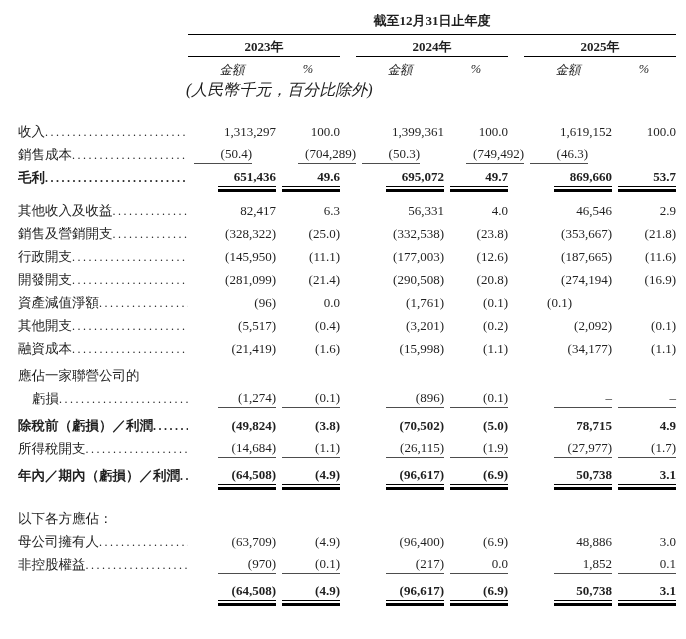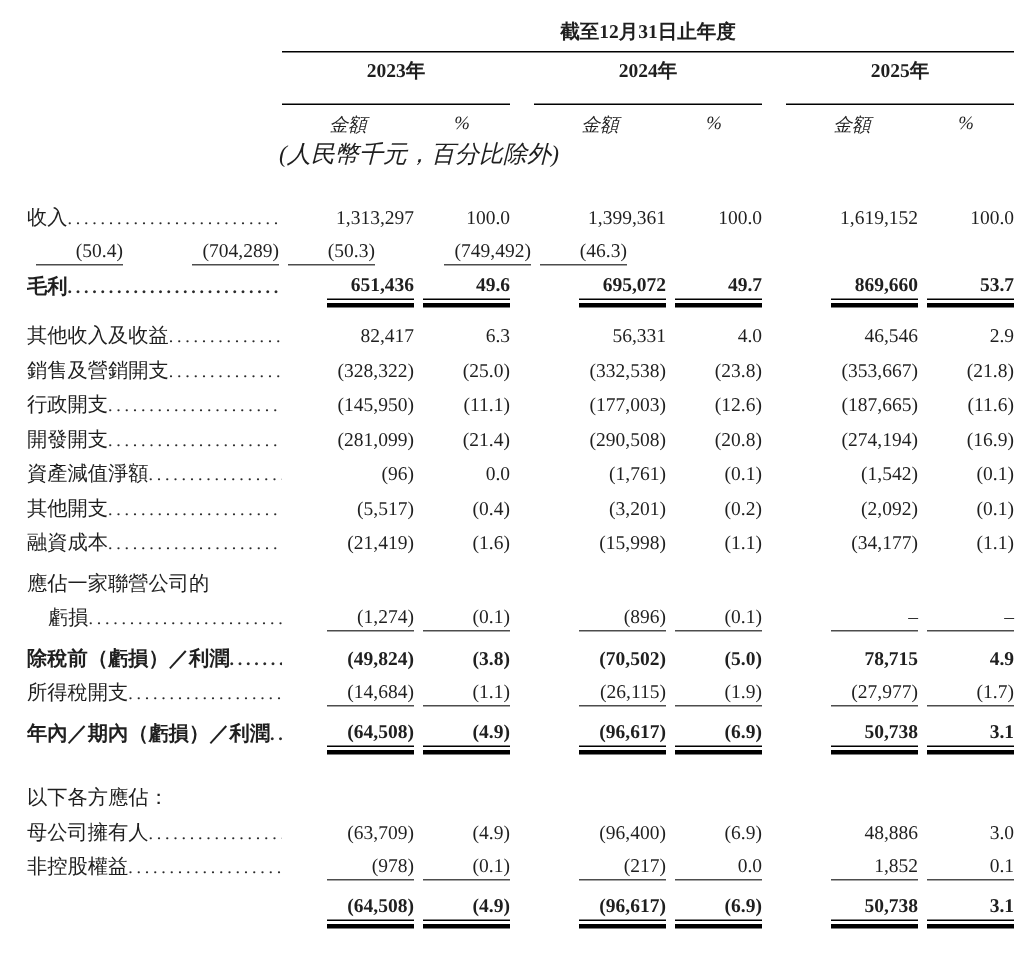--- a/index.html
+++ b/index.html
@@ -13,21 +13,21 @@
   
   .hdr-row { display:flex; }
   .hdr-spacer { width:170px; flex:none; }
   .hdr-title {
     width:488px; text-align:center; font-weight:bold; font-size:13px;
     padding-bottom:4px; border-bottom:1.2px solid #000;
   }
   .year-row { margin-top:3px; }
   .year-block {
     width:152px; text-align:center; font-weight:bold; font-size:13px;
-    padding-bottom:13px; border-bottom:1.2px solid #000;
+    padding-bottom:0; border-bottom:1.2px solid #000;
   }
   .year-block.gsep { margin-left:16px; }
   .sub-row { margin-top:5px; }
   .sub-cell { font-size:12.5px; font-style:italic; text-align:center; }
   .sub-cell.amt { width:88px; }
   .sub-cell.pct { width:64px; }
   .sub-cell.gsep { margin-left:16px; }
   .note-row { margin-top:1px; }
   .note-block {
     width:152px; margin-left:168px; text-align:center;
@@ -103,20 +103,24 @@
           <span class="dotfill"></span>
         </div>
         <div class="cell amt"><span class="val">1,313,297</span></div>
         <div class="cell pct"><span class="val">100.0</span></div>
         <div class="cell amt gstart"><span class="val">1,399,361</span></div>
         <div class="cell pct"><span class="val">100.0</span></div>
         <div class="cell amt gstart"><span class="val">1,619,152</span></div>
         <div class="cell pct"><span class="val">100.0</span></div>
       </div>
       <div class="row">
+        <div class="lbl">
+          <span>銷售成本</span>
+          <span class="dotfill"></span>
+        </div>
         <div class="cell pct rule-single"><span class="val">(50.4)</span></div>
         <div class="cell amt gstart rule-single"><span class="val">(704,289)</span></div>
         <div class="cell pct rule-single"><span class="val">(50.3)</span></div>
         <div class="cell amt gstart rule-single"><span class="val">(749,492)</span></div>
         <div class="cell pct rule-single"><span class="val">(46.3)</span></div>
       </div>
       <div class="row bold has-double">
         <div class="lbl">
           <span>毛利</span>
           <span class="dotfill"></span>
@@ -178,21 +182,20 @@
       </div>
       <div class="row">
         <div class="lbl">
           <span>資產減值淨額</span>
           <span class="dotfill"></span>
         </div>
         <div class="cell amt"><span class="val">(96)</span></div>
         <div class="cell pct"><span class="val">0.0</span></div>
         <div class="cell amt gstart"><span class="val">(1,761)</span></div>
         <div class="cell pct"><span class="val">(0.1)</span></div>
-        <div class="cell amt gstart"><span class="val">(1,542)</span></div>
         <div class="cell pct"><span class="val">(0.1)</span></div>
       </div>
       <div class="row">
         <div class="lbl">
           <span>其他開支</span>
           <span class="dotfill"></span>
         </div>
         <div class="cell amt"><span class="val">(5,517)</span></div>
         <div class="cell pct"><span class="val">(0.4)</span></div>
         <div class="cell amt gstart"><span class="val">(3,201)</span></div>
@@ -280,21 +283,21 @@
         <div class="cell amt gstart"><span class="val">(96,400)</span></div>
         <div class="cell pct"><span class="val">(6.9)</span></div>
         <div class="cell amt gstart"><span class="val">48,886</span></div>
         <div class="cell pct"><span class="val">3.0</span></div>
       </div>
       <div class="row">
         <div class="lbl">
           <span>非控股權益</span>
           <span class="dotfill"></span>
         </div>
-        <div class="cell amt rule-single"><span class="val">(978)</span></div>
+        <div class="cell amt rule-single"><span class="val">(970)</span></div>
         <div class="cell pct rule-single"><span class="val">(0.1)</span></div>
         <div class="cell amt gstart rule-single"><span class="val">(217)</span></div>
         <div class="cell pct rule-single"><span class="val">0.0</span></div>
         <div class="cell amt gstart rule-single"><span class="val">1,852</span></div>
         <div class="cell pct rule-single"><span class="val">0.1</span></div>
       </div>
       <div class="row bold sp-s has-double">
         <div class="lbl">
           <span></span>
         </div>

